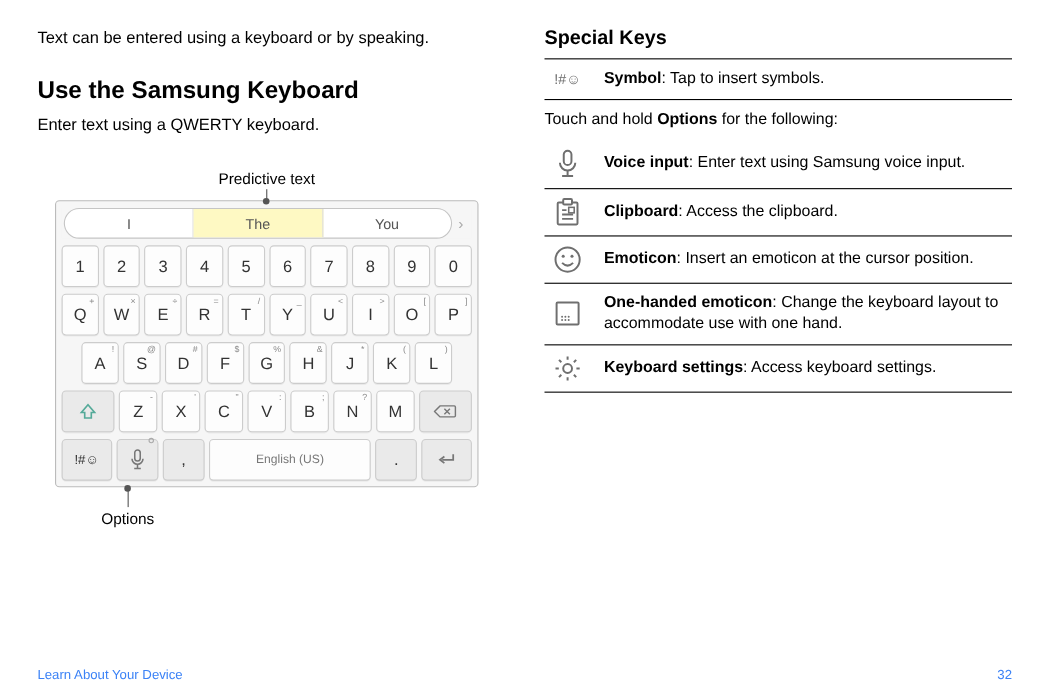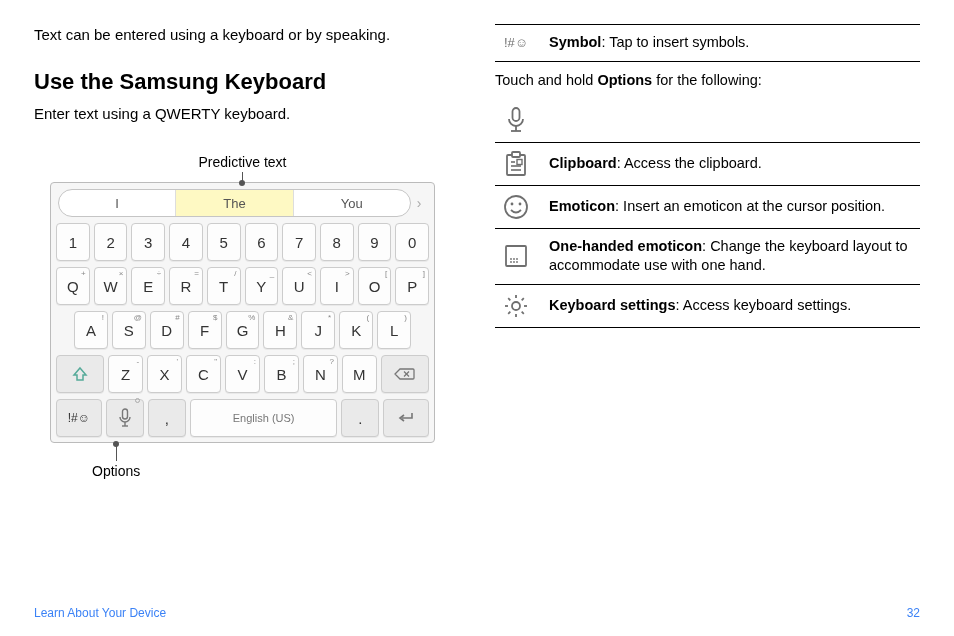--- a/index.html
+++ b/index.html
@@ -323,20 +323,21 @@
           </div>
         </div>
       </div>
 
       <div class="options-pointer"></div>
       <div class="options-label">Options</div>
     </div>
   </div>
 
   <div class="col">
+    <h2 class="special-h3">Special Keys</h2>
     <div class="special-underline"></div>
 
     <div class="special-row">
       <div class="icon-cell" style="font-size:13px;">!#☺</div>
       <div class="row-text">
         <span class="bold">Symbol</span><span>: Tap to insert symbols.</span>
       </div>
     </div>
 
     <div class="between-text">
@@ -346,20 +347,21 @@
     <div id="special-rows">
         <div class="special-row">
           <div class="icon-cell">
             <svg width="22" height="28" viewBox="0 0 22 28">
               <rect x="7.5" y="2" width="7" height="13" rx="3.5" fill="none" stroke="#6f6f6f" stroke-width="1.8"></rect>
               <path d="M4 13 a7 7 0 0 0 14 0" fill="none" stroke="#6f6f6f" stroke-width="1.8"></path>
               <line x1="11" y1="20" x2="11" y2="25" stroke="#6f6f6f" stroke-width="1.8"></line>
               <line x1="6" y1="25" x2="16" y2="25" stroke="#6f6f6f" stroke-width="1.8"></line>
             </svg>
           </div>
+          <div class="row-text"><span class="bold">Voice input</span><span>: Enter text using Samsung voice input.</span></div>
         </div>
         <div class="special-row">
           <div class="icon-cell">
             <svg width="24" height="26" viewBox="0 0 24 26">
               <rect x="3" y="4" width="18" height="20" rx="1" fill="none" stroke="#6f6f6f" stroke-width="1.8"></rect>
               <rect x="8" y="1" width="8" height="5" rx="1" fill="#fff" stroke="#6f6f6f" stroke-width="1.8"></rect>
               <line x1="7" y1="11" x2="11" y2="11" stroke="#6f6f6f" stroke-width="1.6"></line>
               <line x1="7" y1="15" x2="17" y2="15" stroke="#6f6f6f" stroke-width="1.6"></line>
               <line x1="7" y1="19" x2="17" y2="19" stroke="#6f6f6f" stroke-width="1.6"></line>
               <rect x="13" y="8.5" width="5" height="5" fill="none" stroke="#6f6f6f" stroke-width="1.4"></rect>

